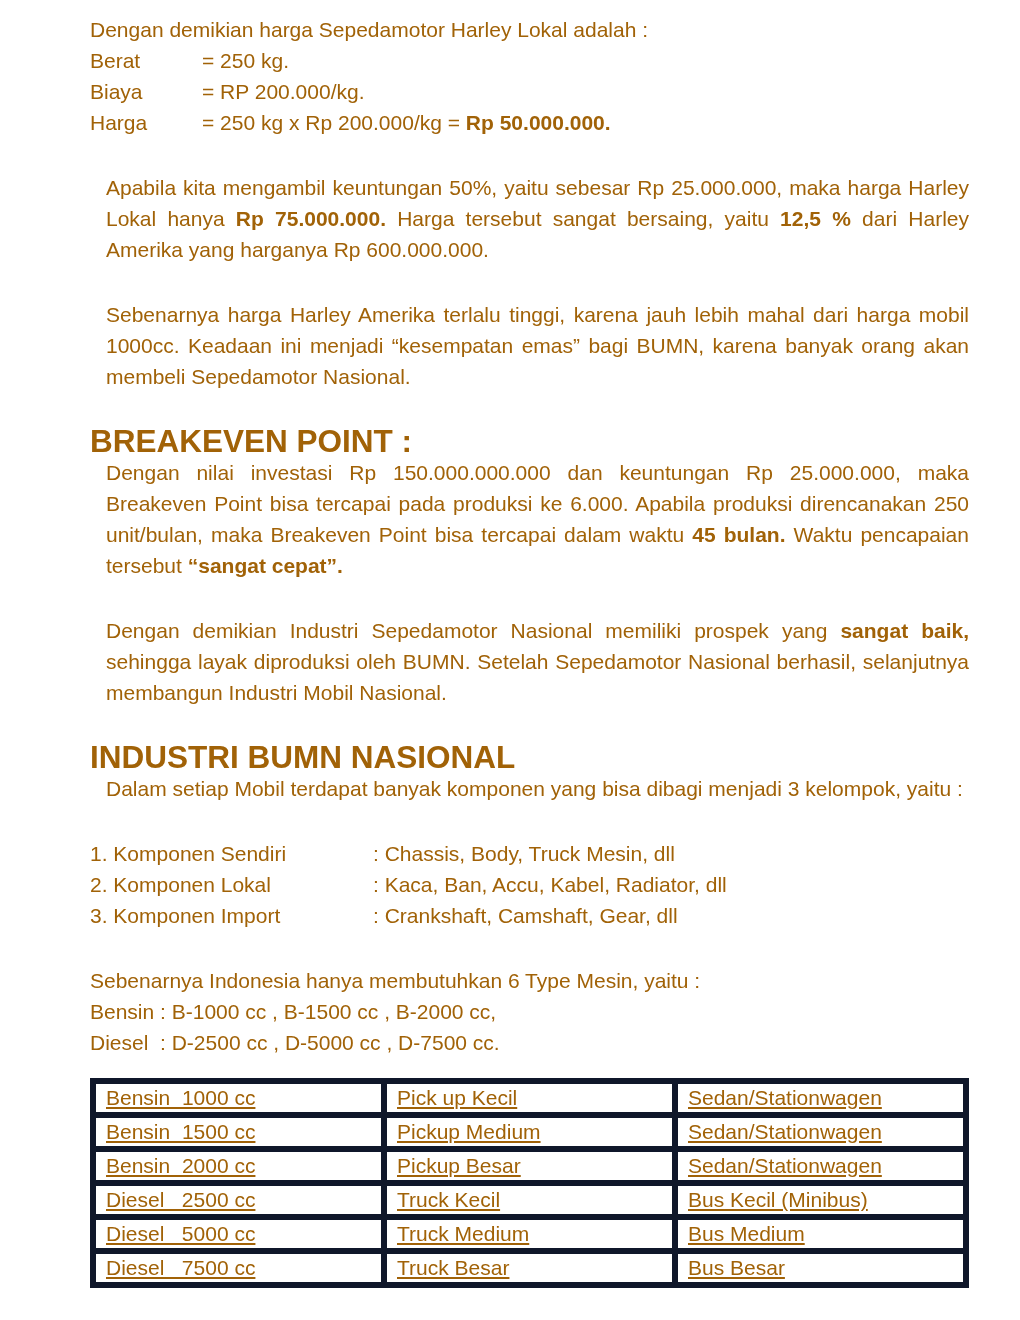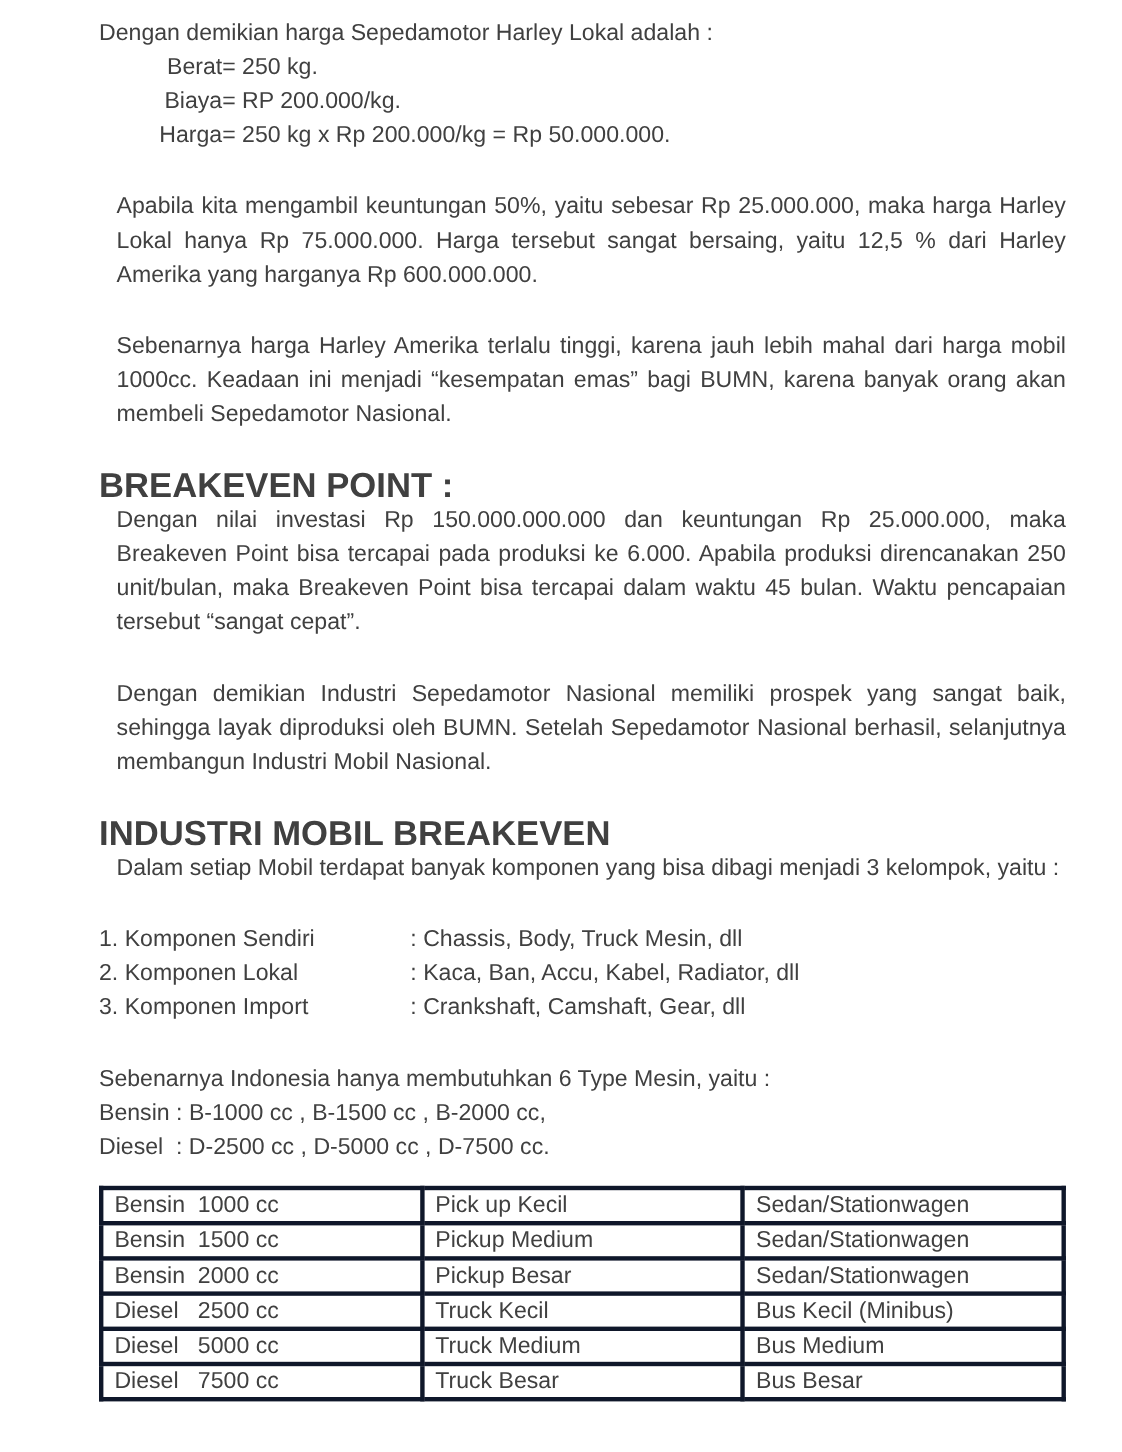--- a/index.html
+++ b/index.html
@@ -1,44 +1,44 @@
 <!DOCTYPE html>
 <html><head>
 <meta charset="utf-8">
 <style>
   html, body { margin:0; padding:0; background:#ffffff; }
   .page {
     width:1020px; height:1320px; box-sizing:border-box;
     padding:14px 51px 0 90px;
     font-family:"Liberation Sans","DejaVu Sans",sans-serif;
-    font-size:21px; line-height:31px; color:#404040;
+    font-size:21px; line-height:31px; color:#a16207;
     overflow:hidden;
   }
   .para { text-align:justify; margin:0 0 34px 16px; }
   .tight { margin:0; }
   .block { margin:0 0 34px 0; }
   .row { display:flex; }
-  .spec-label { flex:0 0 112px;text-align:right; }
+  .spec-label { flex:0 0 112px; }
   .kv-label { flex:0 0 283px; }
   .heading { font-weight:bold; margin:0; }
   .u {
     text-decoration-thickness:2.5px;
     text-underline-offset:4px;
   }
-  b { font-weight:normal; }
+  b { font-weight:bold; }
   .pre { white-space:pre-wrap; }
   table.engine {
     border-collapse:collapse; width:100%; table-layout:fixed;
     margin-top:20px;
   }
   table.engine td {
-    border:4px solid #0f172a;
+    border:6px solid #0f172a;
     height:28px; line-height:28px;
     padding:0 0 0 10px;
-    white-space:pre; overflow:hidden;
+    white-space:pre; overflow:hidden;text-decoration:underline;
   }
 </style>
 </head>
 <body>
 
 <div class="page">
 
   <div class="block">
     <div>Dengan demikian harga Sepedamotor Harley Lokal adalah :</div>
     <div class="row">
@@ -58,21 +58,21 @@
   <p class="para"><span>Apabila kita mengambil keuntungan 50%, yaitu sebesar Rp 25.000.000, maka harga Harley Lokal hanya </span><b>Rp 75.000.000.</b><span> Harga tersebut sangat bersaing, yaitu </span><b>12,5 %</b><span> dari Harley Amerika yang harganya Rp 600.000.000.</span></p>
 
   <p class="para">Sebenarnya harga Harley Amerika terlalu tinggi, karena jauh lebih mahal dari harga mobil 1000cc. Keadaan ini menjadi “kesempatan emas” bagi BUMN, karena banyak orang akan membeli Sepedamotor Nasional.</p>
 
   <h2 class="heading"><span class="u">BREAKEVEN POINT</span><span> :</span></h2>
 
   <p class="para"><span>Dengan nilai investasi Rp 150.000.000.000 dan keuntungan Rp 25.000.000, maka Breakeven Point bisa tercapai pada produksi ke 6.000. Apabila produksi direncanakan 250 unit/bulan, maka Breakeven Point bisa tercapai dalam waktu </span><b>45 bulan.</b><span> Waktu pencapaian tersebut </span><b>“sangat cepat”.</b></p>
 
   <p class="para"><span>Dengan demikian Industri Sepedamotor Nasional memiliki prospek yang </span><b>sangat baik,</b><span> sehingga layak diproduksi oleh BUMN. Setelah Sepedamotor Nasional berhasil, selanjutnya membangun Industri Mobil Nasional.</span></p>
 
-  <h2 class="heading"><span class="u">INDUSTRI MOBIL BREAKEVEN</span></h2>
+  <h2 class="heading"><span class="u">INDUSTRI BUMN NASIONAL</span></h2>
 
   <p class="para">Dalam setiap Mobil terdapat banyak komponen yang bisa dibagi menjadi 3 kelompok, yaitu :</p>
 
   <div class="block">
     <div class="row">
       <span class="kv-label">1. Komponen Sendiri</span>
       <span>: Chassis, Body, Truck Mesin, dll</span>
     </div>
     <div class="row">
       <span class="kv-label">2. Komponen Lokal</span>

